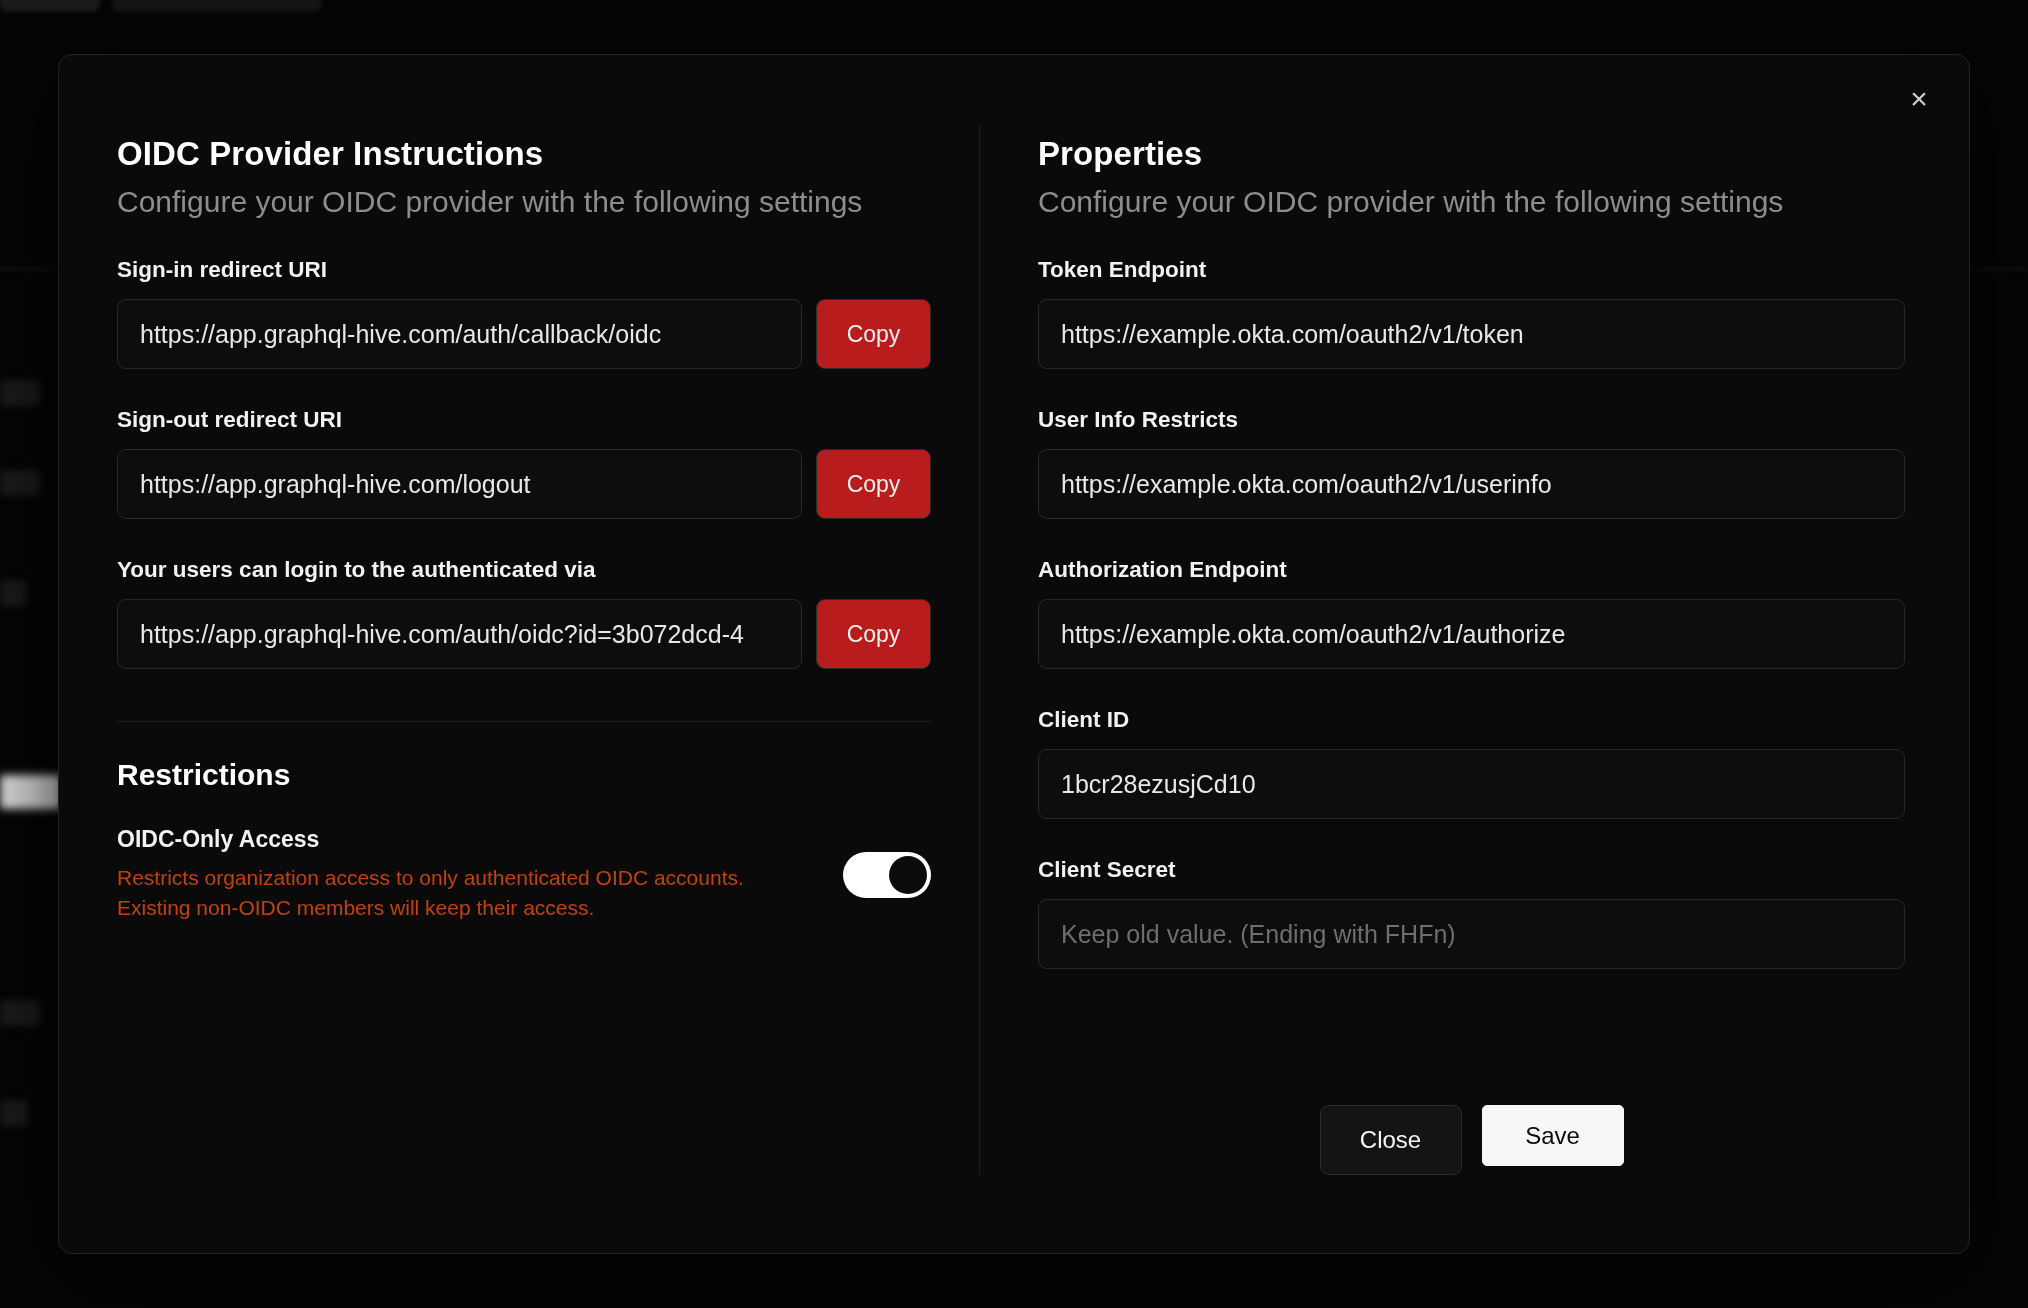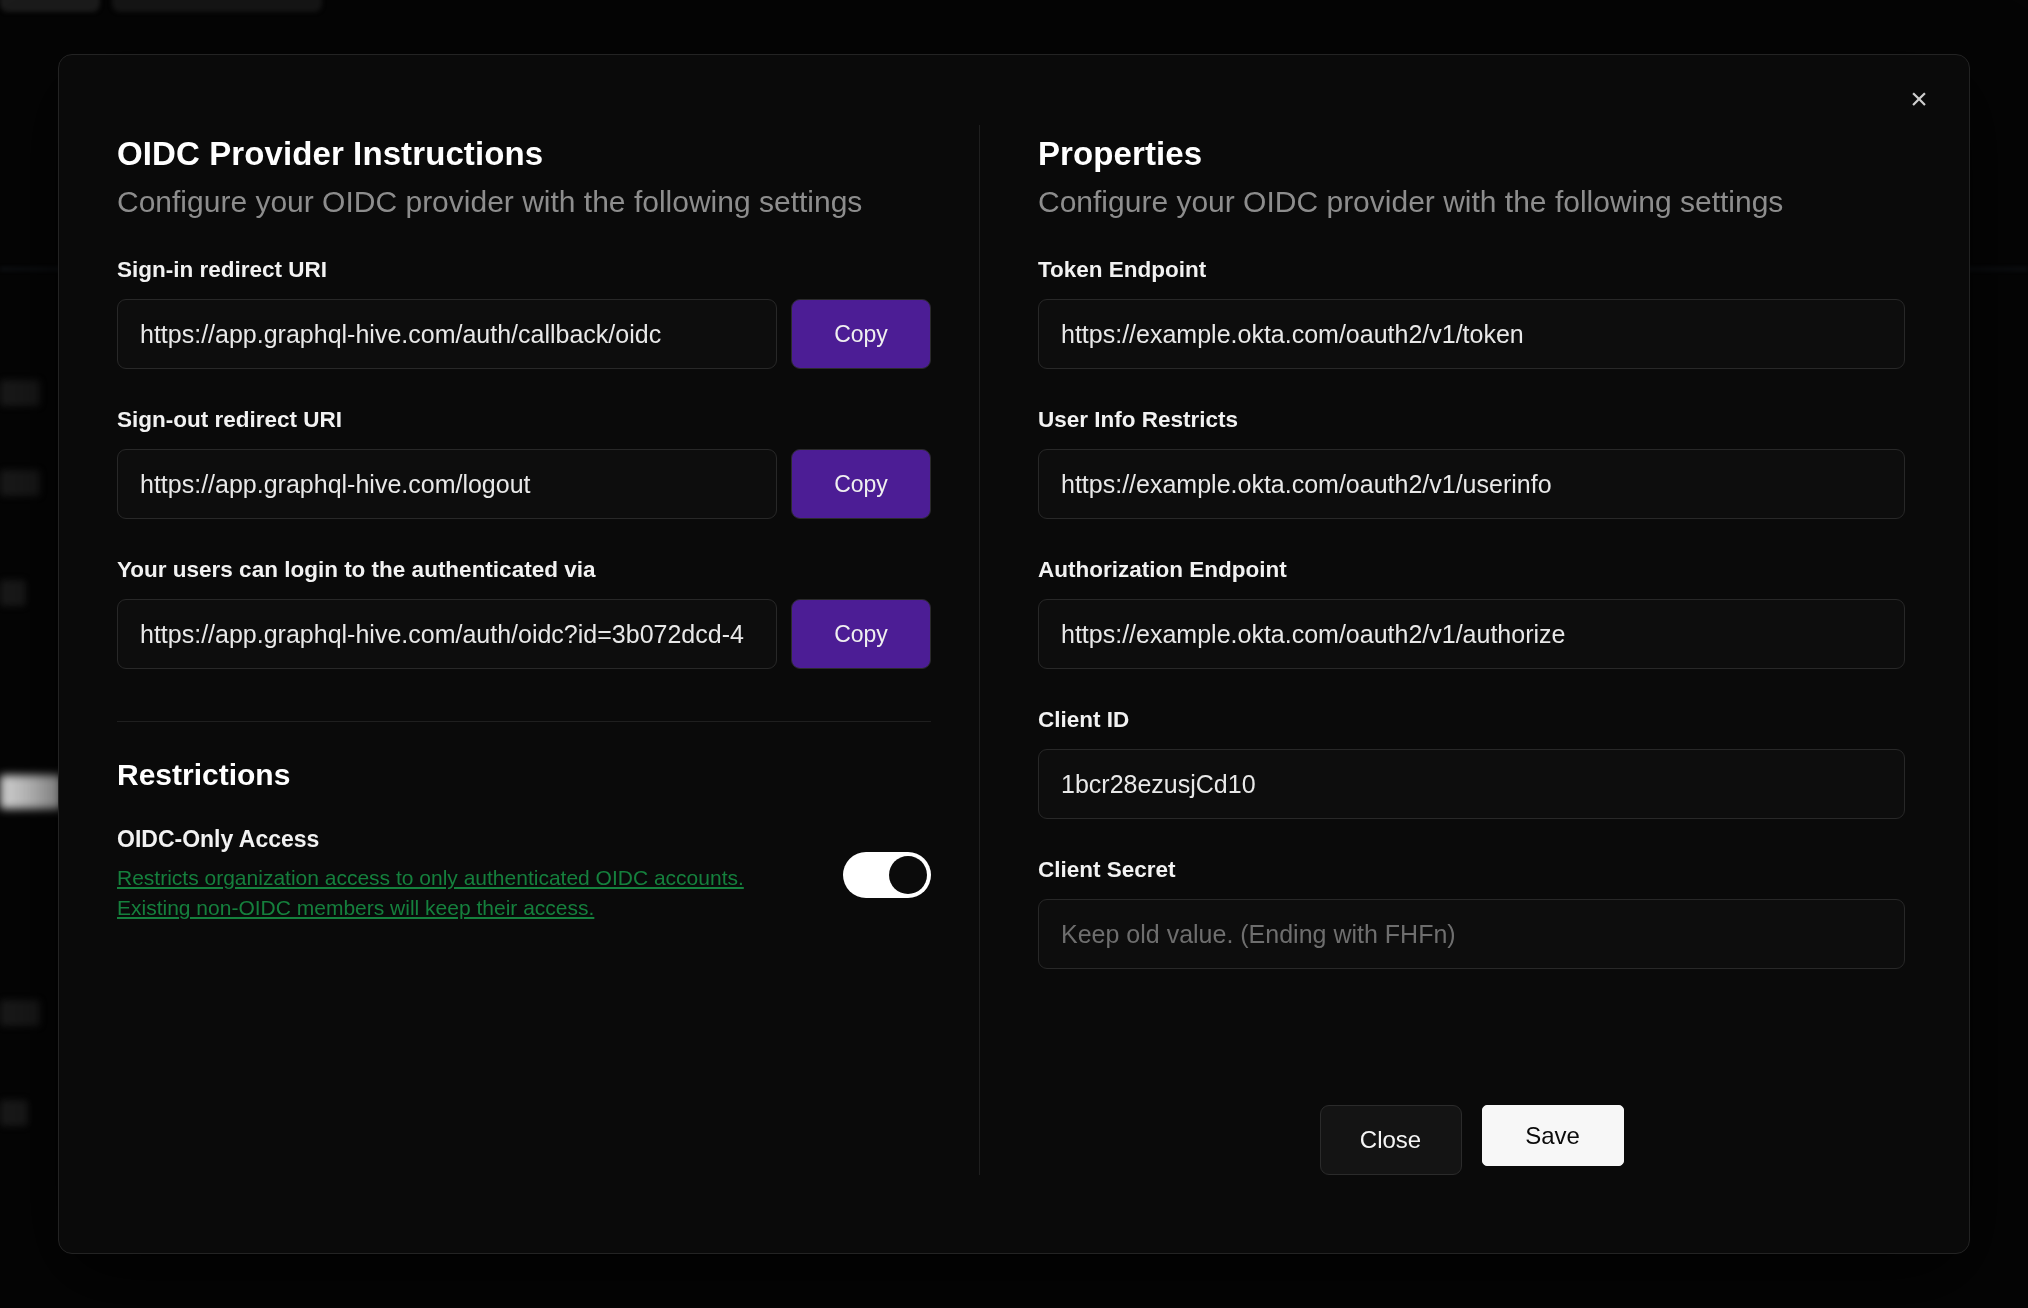--- a/index.html
+++ b/index.html
@@ -160,23 +160,23 @@
     padding: 0 22px;
     font-family: "Liberation Sans", sans-serif;
     white-space: nowrap;
     overflow: hidden;
     text-overflow: clip;
     outline: none;
   }
   .text-input::placeholder { color: #6e6e6e; }
 
   .copy-btn {
-    width: 140px;
+    width: 115px;
     height: 70px;
-    background: #4c1d95;
+    background: #b91c1c;
     border: 1px solid #2b2b2b;
     border-radius: 9px;
     color: #f0f0f0;
     font-size: 23px;
     font-family: "Liberation Sans", sans-serif;
     cursor: pointer;
   }
 
   .divider-h {
     margin-top: 52px;
@@ -199,24 +199,23 @@
   }
   .restriction-text { flex: 1; }
   .restriction-title {
     font-size: 23px;
     font-weight: 700;
     color: #f2f2f2;
   }
   .restriction-desc {
     margin-top: 10px;
     font-size: 21px;
-    color: #15803d;
+    color: #c2410c;
     line-height: 1.45;
     max-width: 720px;
-    text-decoration: underline;
   }
 
   .toggle {
     width: 88px;
     height: 46px;
     border-radius: 999px;
     background: #ffffff;
     position: relative;
     cursor: pointer;
     flex: 0 0 auto;

